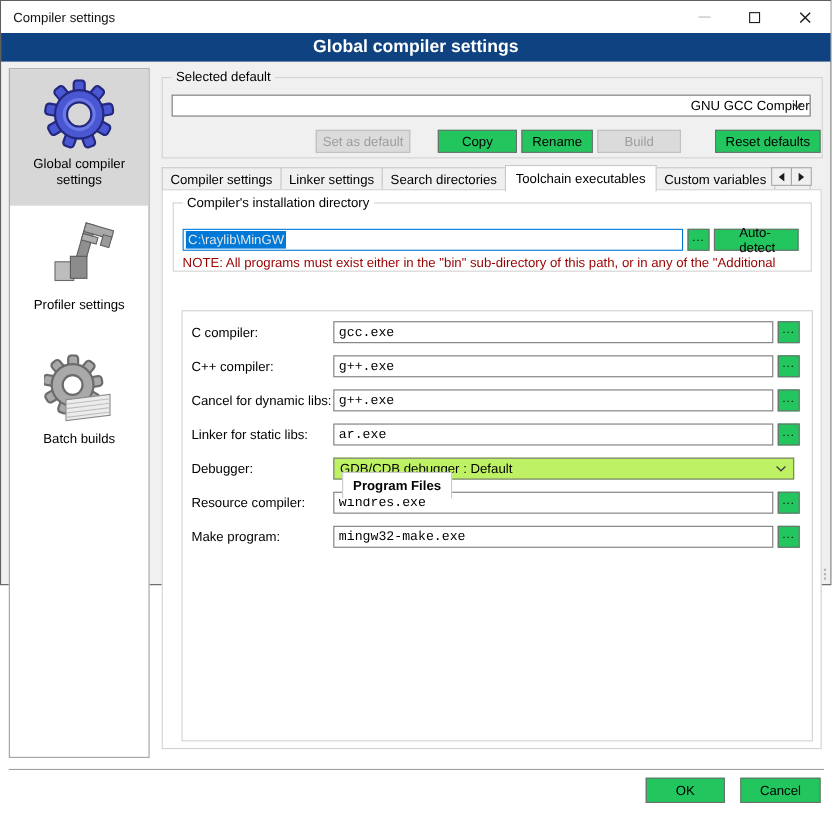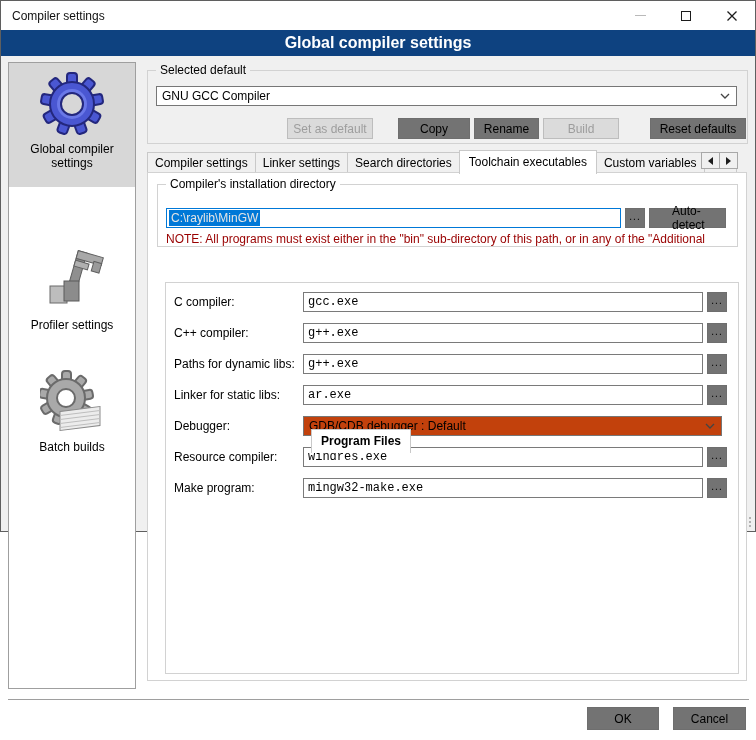--- a/index.html
+++ b/index.html
@@ -26,41 +26,41 @@
   }
   
   .sidebar{
     position:absolute;left:7px;top:61px;width:128px;height:627px;
     background:#fff;border:1px solid #9f9f9f;box-sizing:border-box;overflow:hidden;
   }
   .side-item{text-align:center;}
   .side-item .ic{display:block;margin:0 auto 6px;}
   .side-item .lbl{font-size:12px;line-height:14px;color:#000;}
   .si-1{height:124px;background:#d7d7d7;padding-top:9px;box-sizing:border-box;}
-  .si-2{padding-top:13px;height:96px;box-sizing:content-box;margin-top:48px;}
+  .si-2{padding-top:13px;height:96px;box-sizing:content-box;}
   .si-3{padding-top:26px;}
   
   .group{position:absolute;border:1px solid #d2d2d2;box-sizing:border-box;}
   .group > .glabel{
     position:absolute;left:8px;top:-8px;padding:0 4px;font-size:12px;line-height:15px;
   }
   .g-gray > .glabel{background:#f0f0f0;}
   .g-white > .glabel{background:#ffffff;}
   
   .btn{
-    position:absolute;background:#737373;border:1px solid #6e6e6e;box-sizing:border-box;
+    position:absolute;background:#22c55e;border:1px solid #6e6e6e;box-sizing:border-box;
     display:flex;align-items:center;justify-content:center;font-size:12px;color:#000;cursor:default;
   }
   .btn.disabled{background:#dbdbdb;border-color:#bdbdbd;color:#9d9d9d;}
   .btn.dots{font-size:10px;letter-spacing:1px;padding-bottom:3px;}
   .combo{
     position:absolute;background:#fff;border:1px solid #767676;box-sizing:border-box;
     display:flex;align-items:center;padding-left:5px;font-size:12px;
   }
-  .combo.gray{background:#c2410c;}
+  .combo.gray{background:#bef264;}
   .combo .chev{position:absolute;right:6px;top:50%;margin-top:-3px;}
   .field{
     position:absolute;box-sizing:border-box;border:1px solid #7a7a7a;background:#fff;
     font-family:Liberation Mono, monospace;font-size:12px;padding:0 4px;margin:0;height:20px;
   }
   .inputbox{
     position:absolute;box-sizing:border-box;background:#fff;border:1px solid #0078d7;
     display:flex;align-items:center;padding-left:2px;font-size:12px;overflow:hidden;white-space:nowrap;
   }
   .inputbox .sel{background:#0078d7;color:#e5e5e5;padding:1px 2px;}
@@ -180,21 +180,21 @@
           <line x1="-12" y1="20" x2="28" y2="20" stroke="#bdbdbd"></line>
           <line x1="-12" y1="24" x2="28" y2="24" stroke="#bdbdbd"></line>
         </g>
       </svg>
       <div class="lbl">Batch builds</div>
     </div>
   </div>
 
   <div class="group g-gray" style="left:146px;top:69px;width:601px;height:74px;">
     <span class="glabel">Selected default</span>
-    <div class="combo" style="left:8px;top:15px;right:10px;height:20px;">
+    <div class="combo" style="left:8px;top:15px;right:10px;height:20px;justify-content:flex-end;">
       <span>GNU GCC Compiler</span>
       <svg class="chev" width="10" height="6" viewBox="0 0 10 6">
           <path d="M1 1 L5 5 L9 1" fill="none" stroke="#444" stroke-width="1.3"></path>
         </svg>
     </div>
     <div class="btn disabled" style="left:139px;top:47px;width:86px;height:21px;">Set as default</div>
     <div class="btn" style="left:250px;top:47px;width:72px;height:21px;">Copy</div>
     <div class="btn" style="left:326px;top:47px;width:65px;height:21px;">Rename</div>
     <div class="btn disabled" style="left:395px;top:47px;width:76px;height:21px;">Build</div>
     <div class="btn" style="left:502px;top:47px;width:96px;height:21px;">Reset defaults</div>
@@ -237,21 +237,21 @@
     <div class="innerpage">
 
       <span class="frow-label" style="top:9px;">C compiler:</span>
       <input class="field" style="left: 137px; top: 9px; width: 400px;" value="gcc.exe">
       <div class="btn dots" style="left:541px;top:9px;width:20px;height:20px;">...</div>
 
       <span class="frow-label" style="top:40px;">C++ compiler:</span>
       <input class="field" style="left: 137px; top: 40px; width: 400px;" value="g++.exe">
       <div class="btn dots" style="left:541px;top:40px;width:20px;height:20px;">...</div>
 
-      <span class="frow-label" style="top:71px;">Paths for dynamic libs:</span>
+      <span class="frow-label" style="top:71px;">Cancel for dynamic libs:</span>
       <input class="field" style="left: 137px; top: 71px; width: 400px;" value="g++.exe">
       <div class="btn dots" style="left:541px;top:71px;width:20px;height:20px;">...</div>
 
       <span class="frow-label" style="top:102px;">Linker for static libs:</span>
       <input class="field" style="left: 137px; top: 102px; width: 400px;" value="ar.exe">
       <div class="btn dots" style="left:541px;top:102px;width:20px;height:20px;">...</div>
 
       <span class="frow-label" style="top:133px;">Debugger:</span>
       <div class="combo gray" style="left:137px;top:133px;width:419px;height:20px;">
         <span>GDB/CDB debugger : Default</span>

